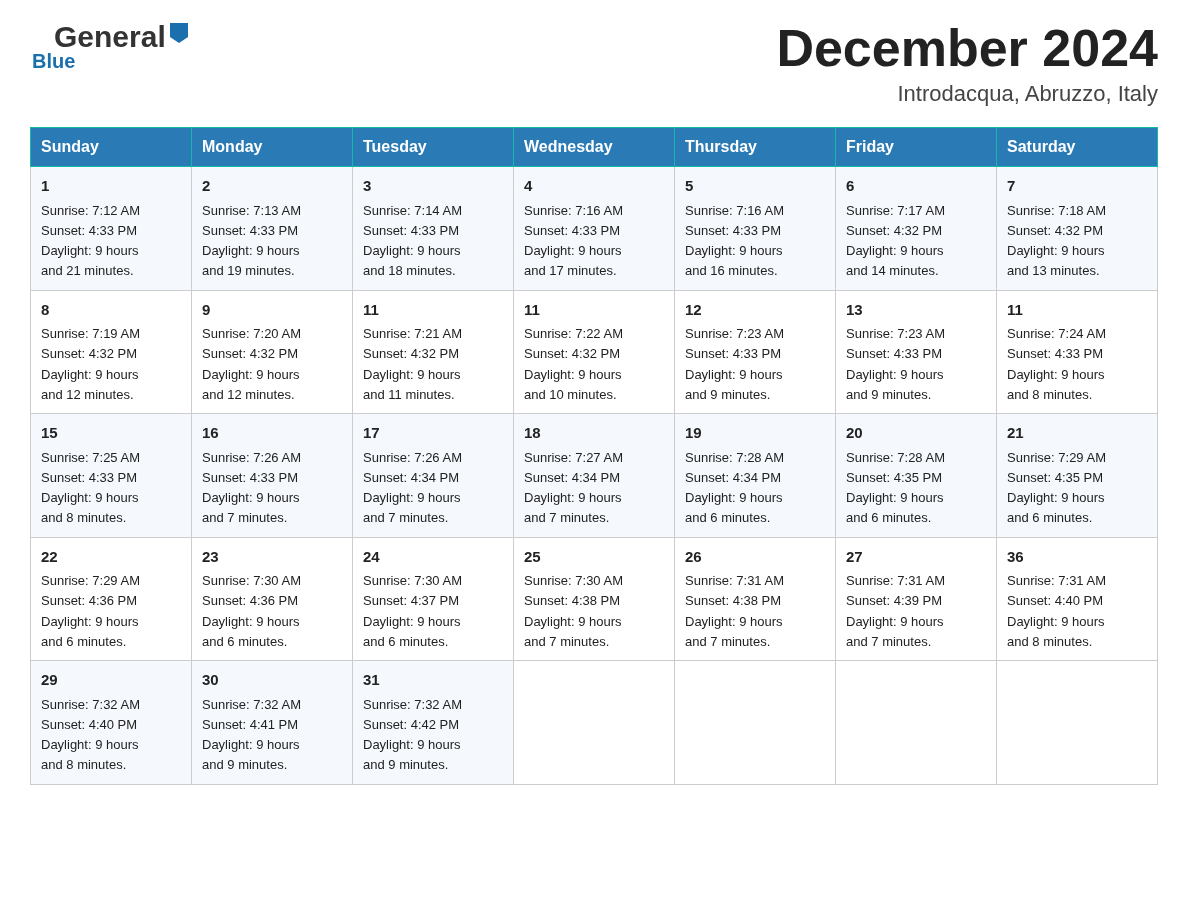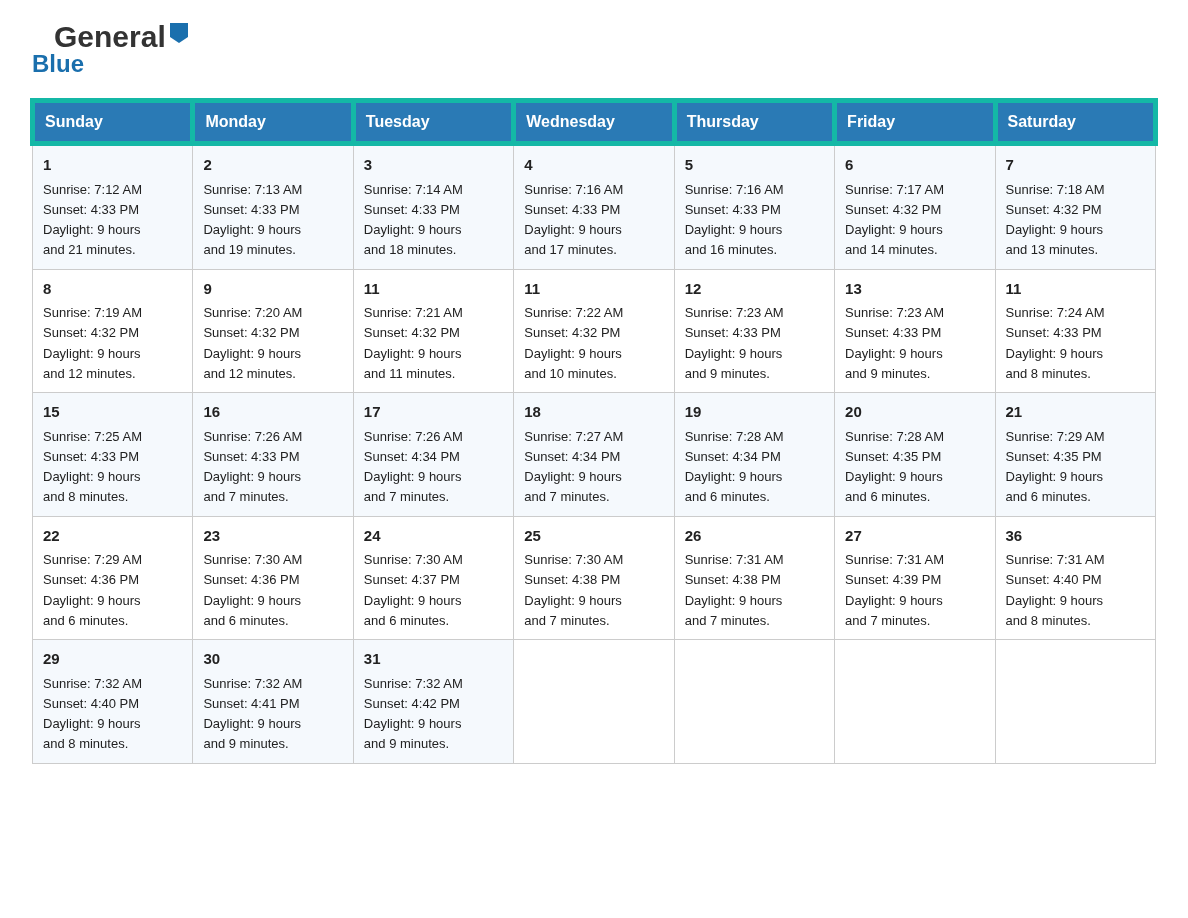--- a/index.html
+++ b/index.html
@@ -16,21 +16,21 @@
       align-items: flex-start;
       margin-bottom: 20px;
     }
     .logo {
       display: flex;
       flex-direction: column;
       align-items: flex-start;
     }
     .logo-blue {
       color: #1a6fad;
-      font-size: 24px;
+      font-size: 20px;
       font-weight: bold;
       margin-top: -4px;
       padding-left: 2px;
     }
     .title-block {
       text-align: right;
     }
     .month-title {
       font-size: 52px;
       font-weight: bold;
@@ -47,21 +47,21 @@
       border-collapse: collapse;
       table-layout: fixed;
     }
     thead tr th {
       background-color: #2a7ab5;
       color: #fff;
       font-size: 16px;
       font-weight: bold;
       padding: 10px 10px;
       text-align: left;
-      border: 5px solid #14b8a6;
+      border: 1px solid #14b8a6;
     }
     tbody tr td {
       vertical-align: top;
       padding: 8px 10px;
       border: 1px solid #ccc;
       font-size: 13.5px;
       color: #222;
       line-height: 1.5;
       height: 110px;
     }
@@ -109,20 +109,24 @@
     <div class="logo-wrapper">
       <span class="logo-general">General</span>
       <span class="logo-arrow">
         <svg width="22" height="20" viewBox="0 0 22 20">
           <polygon points="2,0 20,0 20,14 11,20 2,14" fill="#1a6fad"></polygon>
         </svg>
       </span>
     </div>
     <div class="logo-blue">Blue</div>
   </div>
+  <div class="title-block">
+    <div class="month-title">December 2024</div>
+    <div class="location-title">Introdacqua, Abruzzo, Italy</div>
+  </div>
 </div>
 
 <table>
   <thead>
     <tr>
     <th>Sunday</th>
         <th>Monday</th>
         <th>Tuesday</th>
         <th>Wednesday</th>
         <th>Thursday</th>

